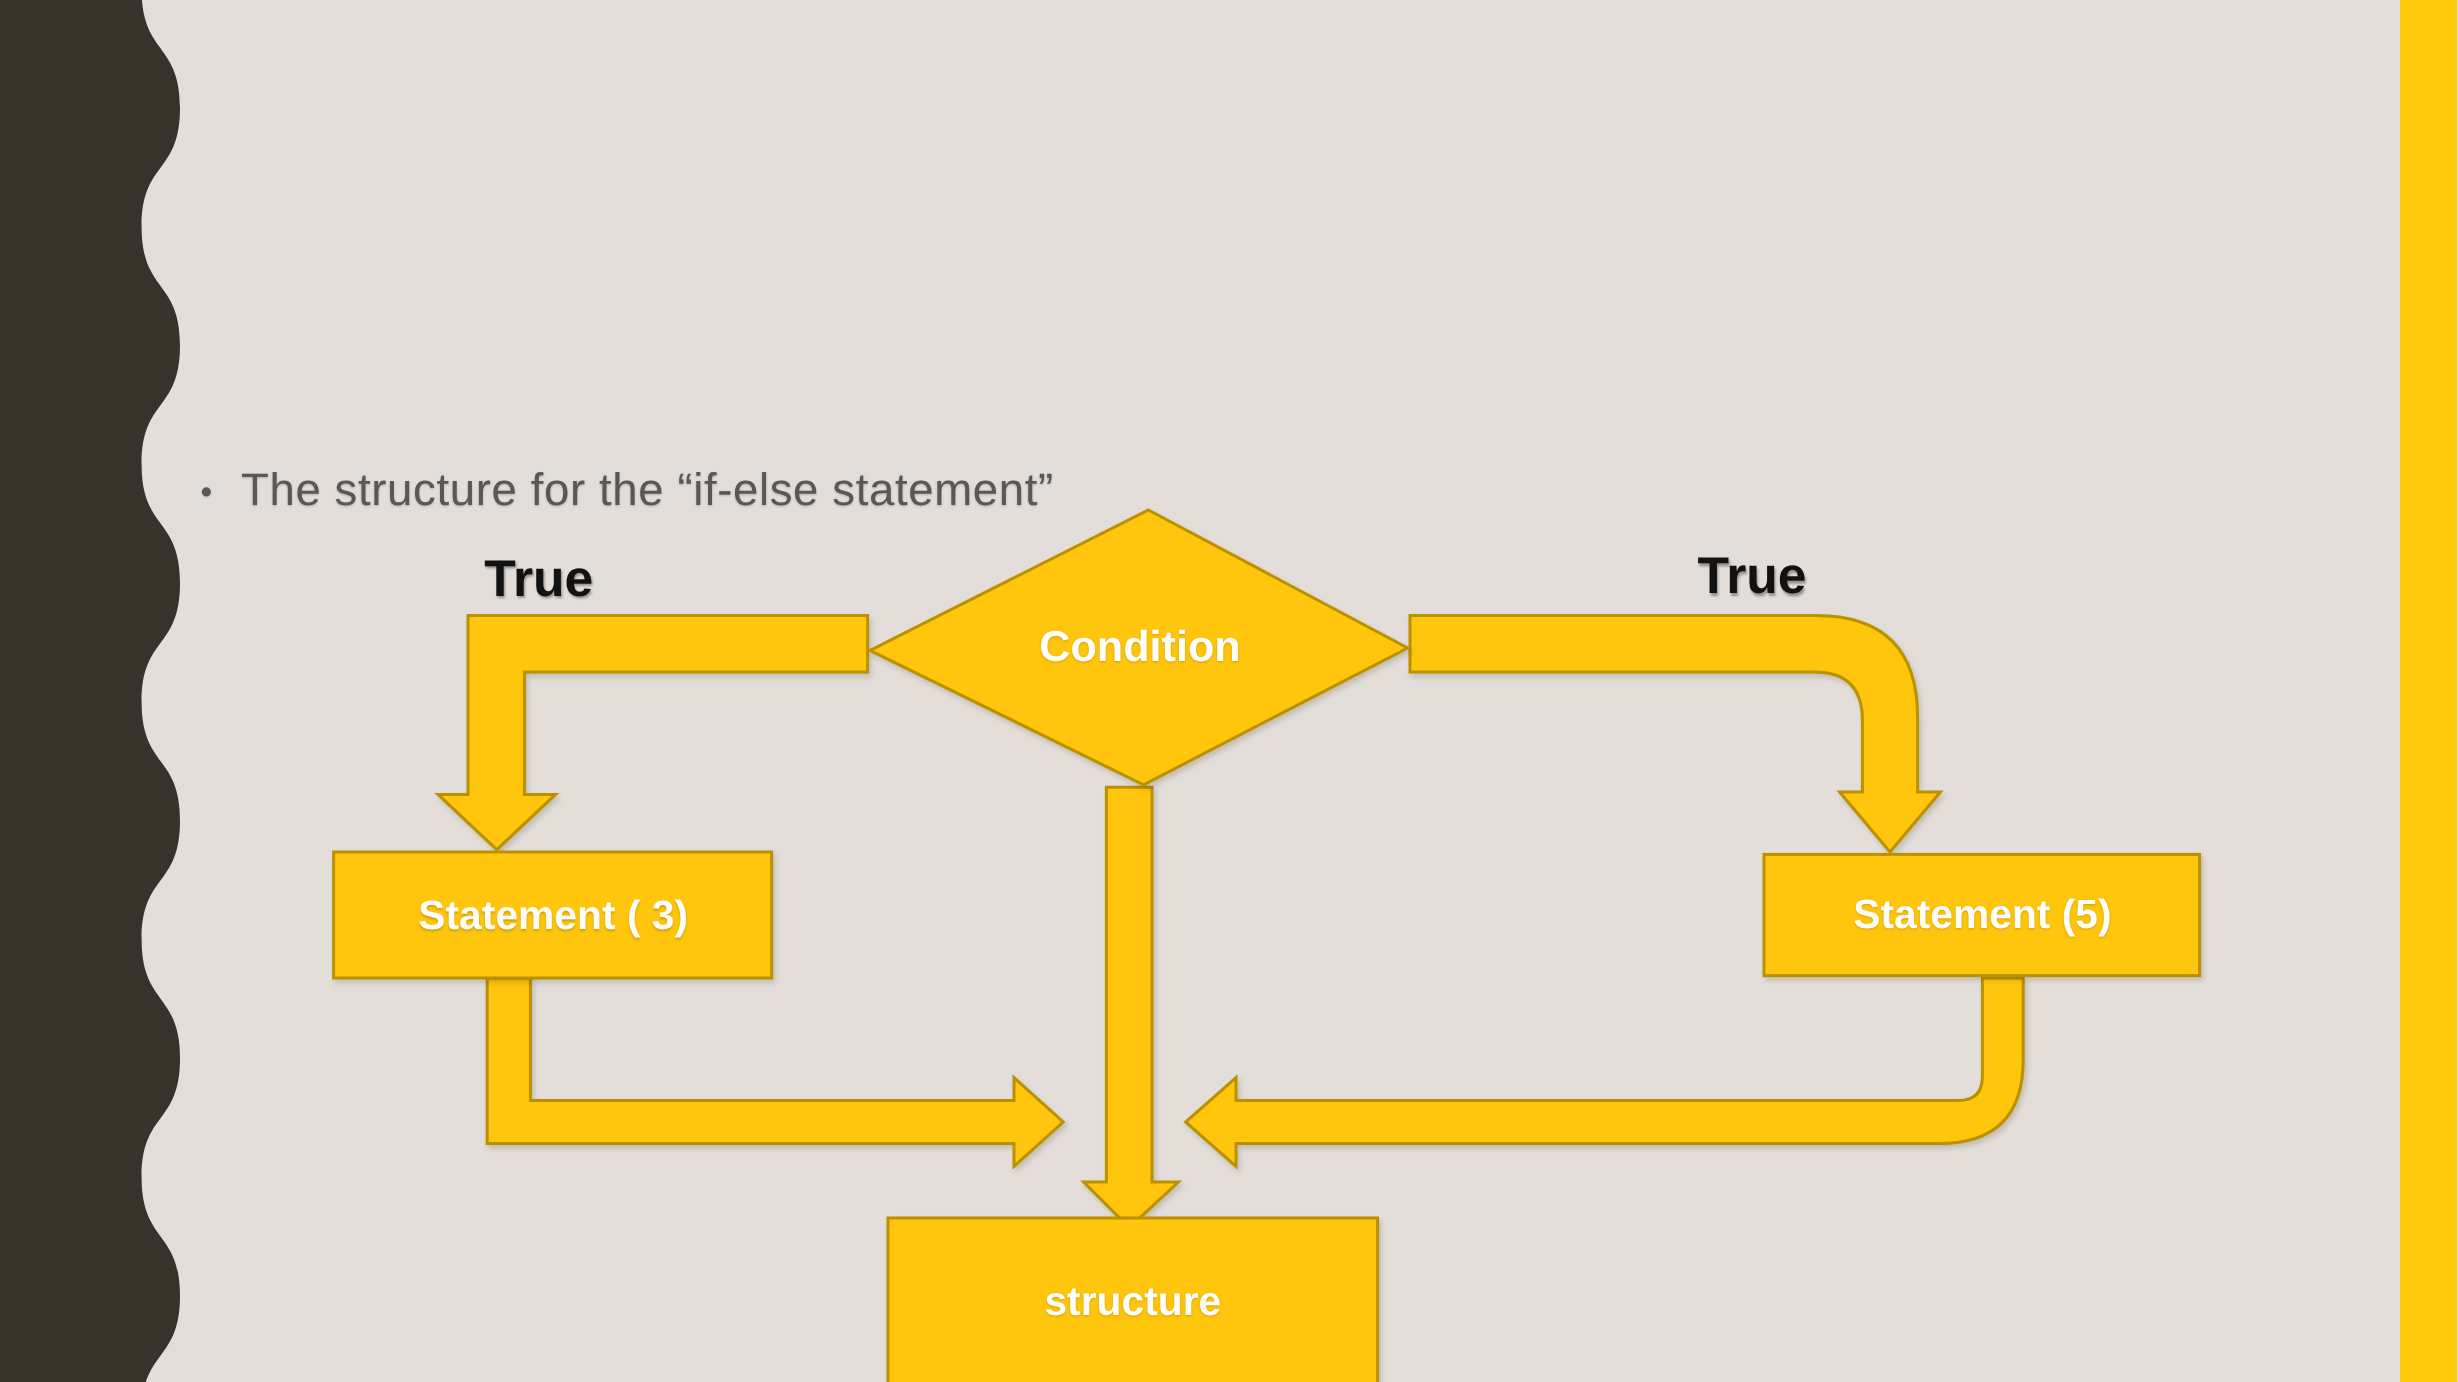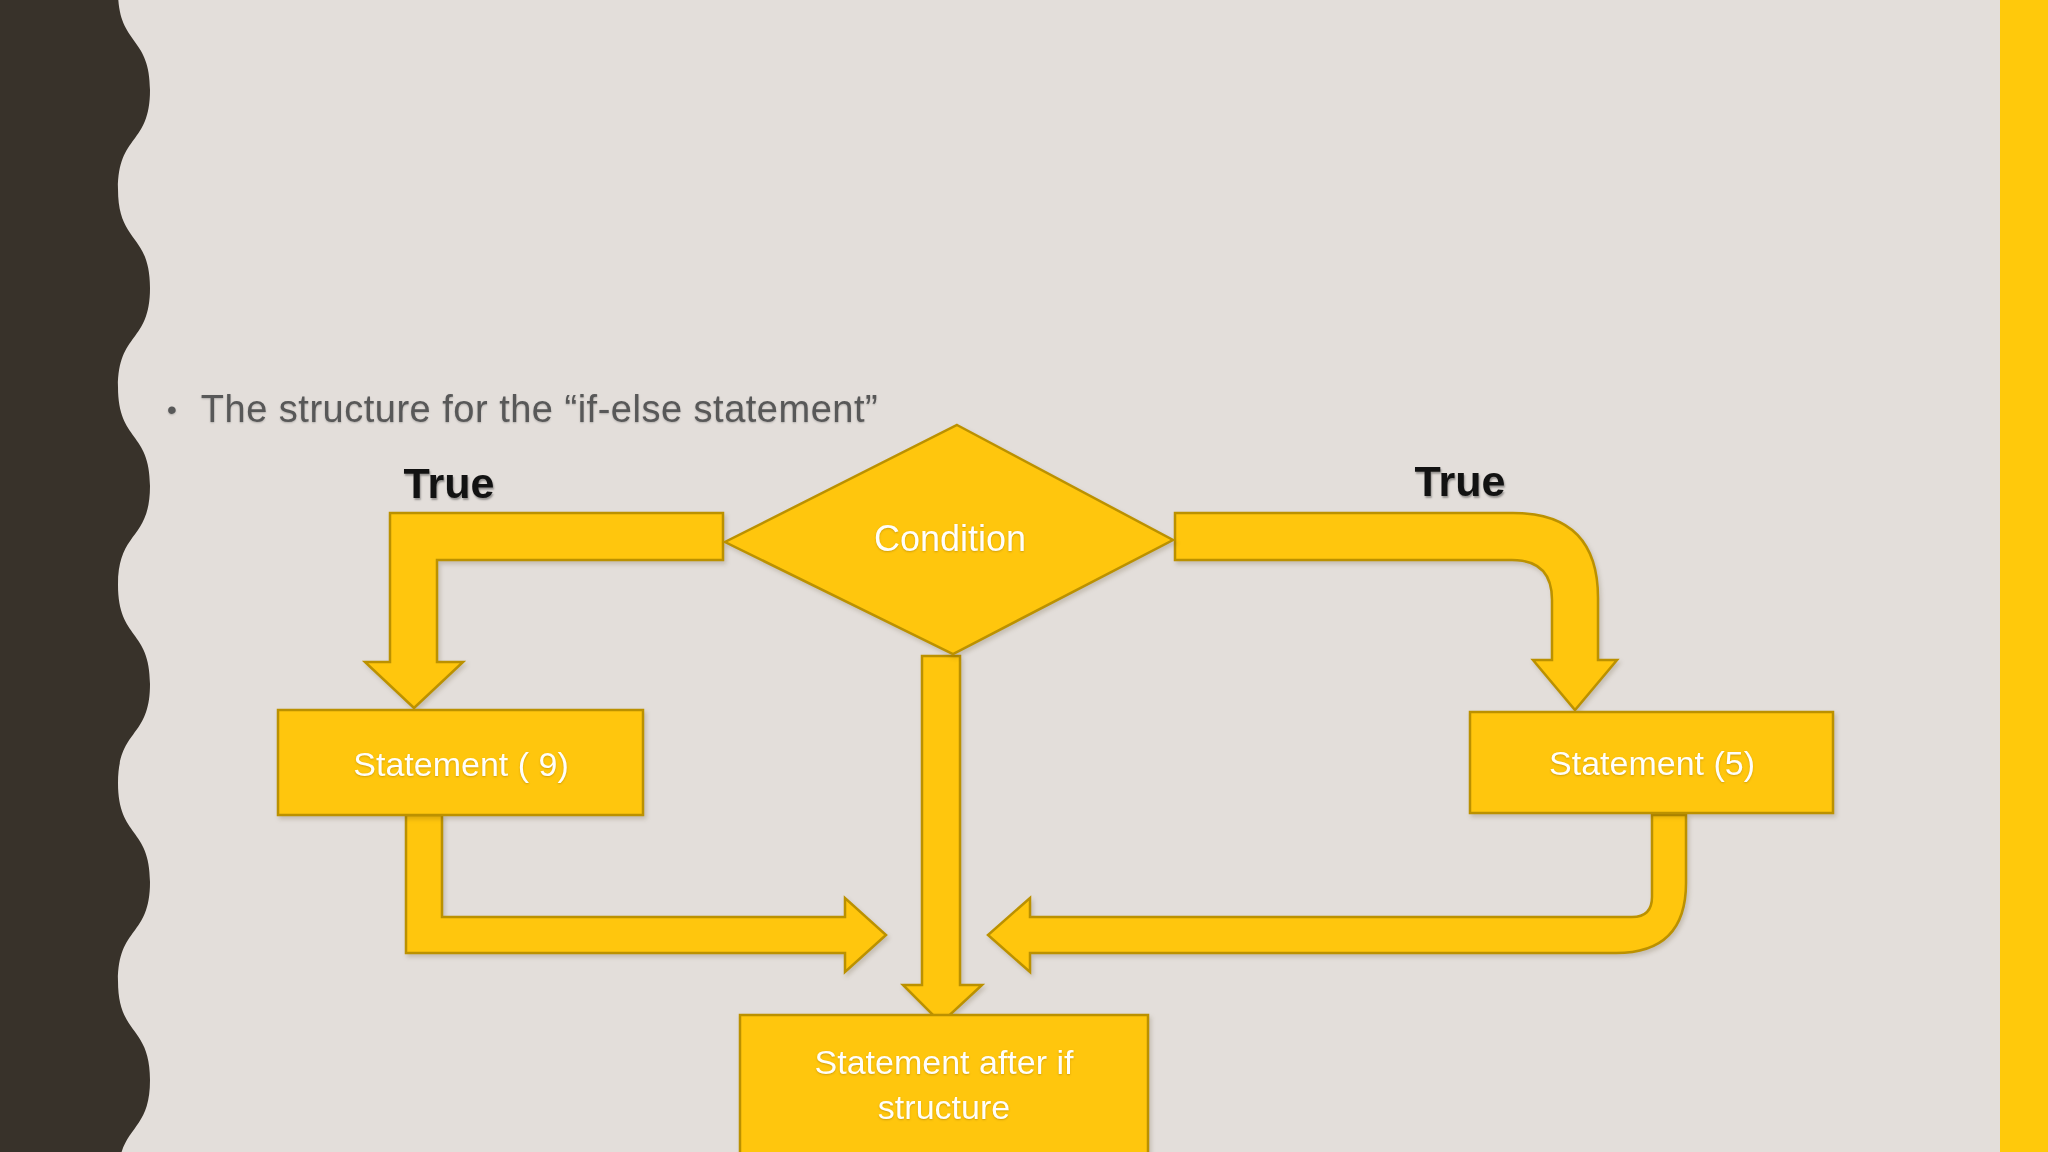--- a/index.html
+++ b/index.html
@@ -34,21 +34,21 @@
   .heading .dot{font-size:28px;line-height:46px;margin-right:24px;}
   .heading .txt{font-size:38px;line-height:44px;font-weight:400;letter-spacing:0.5px;}
   .branch-label{
     position:absolute;transform:translate(-50%,-50%);
     font-size:43px;font-weight:700;color:var(--label_text);
     text-shadow:1px 2px 2px rgba(0,0,0,0.35);
     white-space:nowrap;
   }
   .node-label{
     position:absolute;transform:translate(-50%,-50%);
-    color:var(--node_text);font-size:36px;font-weight:400;
+    color:var(--node_text);font-size:36px;font-weight:700;
     text-shadow:0 1px 2px rgba(120,85,0,0.35);
     white-space:nowrap;text-align:center;
   }
   .node-label.two-line{white-space:normal;width:420px;line-height:45px;font-size:34px;}
   .s2{font-size:34px;}
 </style>
 </head>
 <body>
 
 <div class="slide">
@@ -102,20 +102,19 @@
 
   <div class="heading">
     <span class="dot">•</span>
     <span class="txt">The structure for the “if-else statement”</span>
   </div>
 
   <div class="branch-label" style="left:449px;top:483px;">True</div>
   <div class="branch-label" style="left:1460px;top:481px;text-align:center;">True</div>
 
   <div class="node-label" style="left:950px;top:539px;">Condition</div>
-  <div class="node-label s2" style="left:461px;top:764px;">Statement ( 9)</div>
+  <div class="node-label s2" style="left:461px;top:764px;">Statement ( 3)</div>
   <div class="node-label s2" style="left:1652px;top:763px;">Statement (5)</div>
   <div class="node-label two-line" style="left:944px;top:1085px;">
-    <div>Statement after if</div>
     <div>structure</div>
   </div>
 
 </div>
 
 </body></html>

